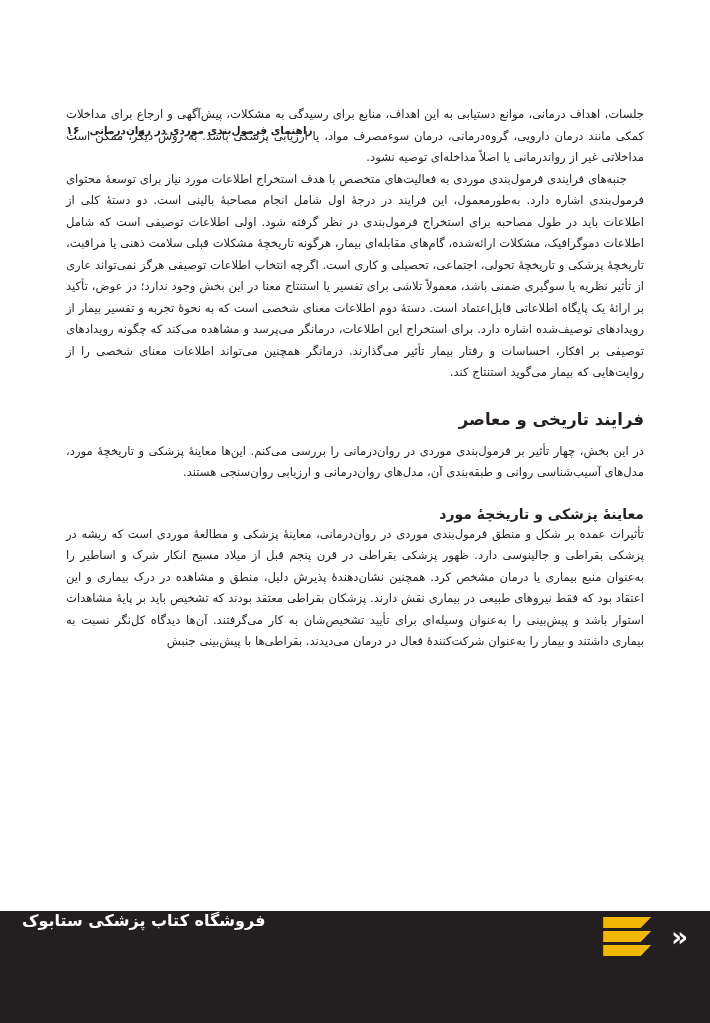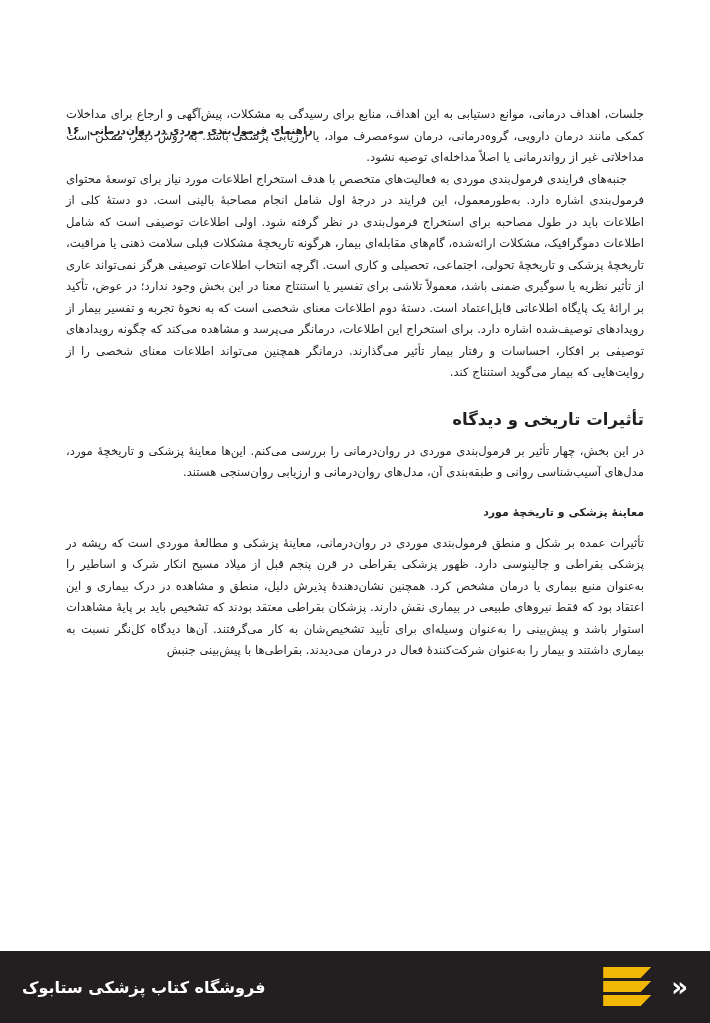--- a/index.html
+++ b/index.html
@@ -66,38 +66,38 @@
   }
 
   h2.section-title {
     font-size: 16.5px;
     font-weight: 700;
     margin: 26px 0 12px 0;
     text-align: right;
     color: #231f20;
   }
   h3.sub-title {
-    font-size: 11px;
-    font-weight: 700;
-    margin: 22px 0 14px 0;
+    font-size: 14px;
+    font-weight: 700;
+    margin: 22px 0 2px 0;
     text-align: right;
     color: #231f20;
   }
 
   
   .footer {
     position: absolute;
     left: 0;
     right: 0;
     bottom: 0;
-    height: 72px;
+    height: 112px;
     background: #231f20;
     display: flex;
     flex-direction: row-reverse;
-    align-items: center;
+    align-items: flex-start;
     justify-content: space-between;
     padding: 0 22px;
     box-sizing: border-box;
   }
   .footer-right {
     display: flex;
     flex-direction: column;
     align-items: flex-end;
     justify-content: center;
     color: #ffffff;
@@ -175,21 +175,21 @@
     <span class="hdr-title">راهنمای فرمول‌بندی موردی در روان‌درمانی</span>
     <span class="hdr-num">۱۶</span>
   </div>
 
   <div class="content">
 
     <p class="para">جلسات، اهداف درمانی، موانع دستیابی به این اهداف، منابع برای رسیدگی به مشکلات، پیش‌آگهی و ارجاع برای مداخلات کمکی مانند درمان دارویی، گروه‌درمانی، درمان سوء‌مصرف مواد، یا ارزیابی پزشکی باشد. به روش دیگر، ممکن است مداخلاتی غیر از رواندرمانی یا اصلاً مداخله‌ای توصیه نشود.</p>
 
     <p class="para indent">جنبه‌های فرایندی فرمول‌بندی موردی به فعالیت‌های متخصص با هدف استخراج اطلاعات مورد نیاز برای توسعهٔ محتوای فرمول‌بندی اشاره دارد. به‌طورمعمول، این فرایند در درجهٔ اول شامل انجام مصاحبهٔ بالینی است. دو دستهٔ کلی از اطلاعات باید در طول مصاحبه برای استخراج فرمول‌بندی در نظر گرفته شود. اولی اطلاعات توصیفی است که شامل اطلاعات دموگرافیک، مشکلات ارائه‌شده، گام‌های مقابله‌ای بیمار، هرگونه تاریخچهٔ مشکلات قبلی سلامت ذهنی یا مراقبت، تاریخچهٔ پزشکی و تاریخچهٔ تحولی، اجتماعی، تحصیلی و کاری است. اگرچه انتخاب اطلاعات توصیفی هرگز نمی‌تواند عاری از تأثیر نظریه یا سوگیری ضمنی باشد، معمولاً تلاشی برای تفسیر یا استنتاج معنا در این بخش وجود ندارد؛ در عوض، تأکید بر ارائهٔ یک پایگاه اطلاعاتی قابل‌اعتماد است. دستهٔ دوم اطلاعات معنای شخصی است که به نحوهٔ تجربه و تفسیر بیمار از رویدادهای توصیف‌شده اشاره دارد. برای استخراج این اطلاعات، درمانگر می‌پرسد و مشاهده می‌کند که چگونه رویدادهای توصیفی بر افکار، احساسات و رفتار بیمار تأثیر می‌گذارند. درمانگر همچنین می‌تواند اطلاعات معنای شخصی را از روایت‌هایی که بیمار می‌گوید استنتاج کند.</p>
 
-    <h2 class="section-title">تأثیرات تاریخی و دیدگاه</h2>
+    <h2 class="section-title">فرایند تاریخی و معاصر</h2>
 
     <p class="para">در این بخش، چهار تأثیر بر فرمول‌بندی موردی در روان‌درمانی را بررسی می‌کنم. این‌ها معاینهٔ پزشکی و تاریخچهٔ مورد، مدل‌های آسیب‌شناسی روانی و طبقه‌بندی آن، مدل‌های روان‌درمانی و ارزیابی روان‌سنجی هستند.</p>
 
     <h3 class="sub-title">معاینهٔ پزشکی و تاریخچهٔ مورد</h3>
 
     <p class="para">تأثیرات عمده بر شکل و منطق فرمول‌بندی موردی در روان‌درمانی، معاینهٔ پزشکی و مطالعهٔ موردی است که ریشه در پزشکی بقراطی و جالینوسی دارد. ظهور پزشکی بقراطی در قرن پنجم قبل از میلاد مسیح انکار شرک و اساطیر را به‌عنوان منبع بیماری یا درمان مشخص کرد. همچنین نشان‌دهندهٔ پذیرش دلیل، منطق و مشاهده در درک بیماری و این اعتقاد بود که فقط نیروهای طبیعی در بیماری نقش دارند. پزشکان بقراطی معتقد بودند که تشخیص باید بر پایهٔ مشاهدات استوار باشد و پیش‌بینی را به‌عنوان وسیله‌ای برای تأیید تشخیص‌شان به کار می‌گرفتند. آن‌ها دیدگاه کل‌نگر نسبت به بیماری داشتند و بیمار را به‌عنوان شرکت‌کنندهٔ فعال در درمان می‌دیدند. بقراطی‌ها با پیش‌بینی جنبش</p>
 
   </div>
 
   <div class="footer">

